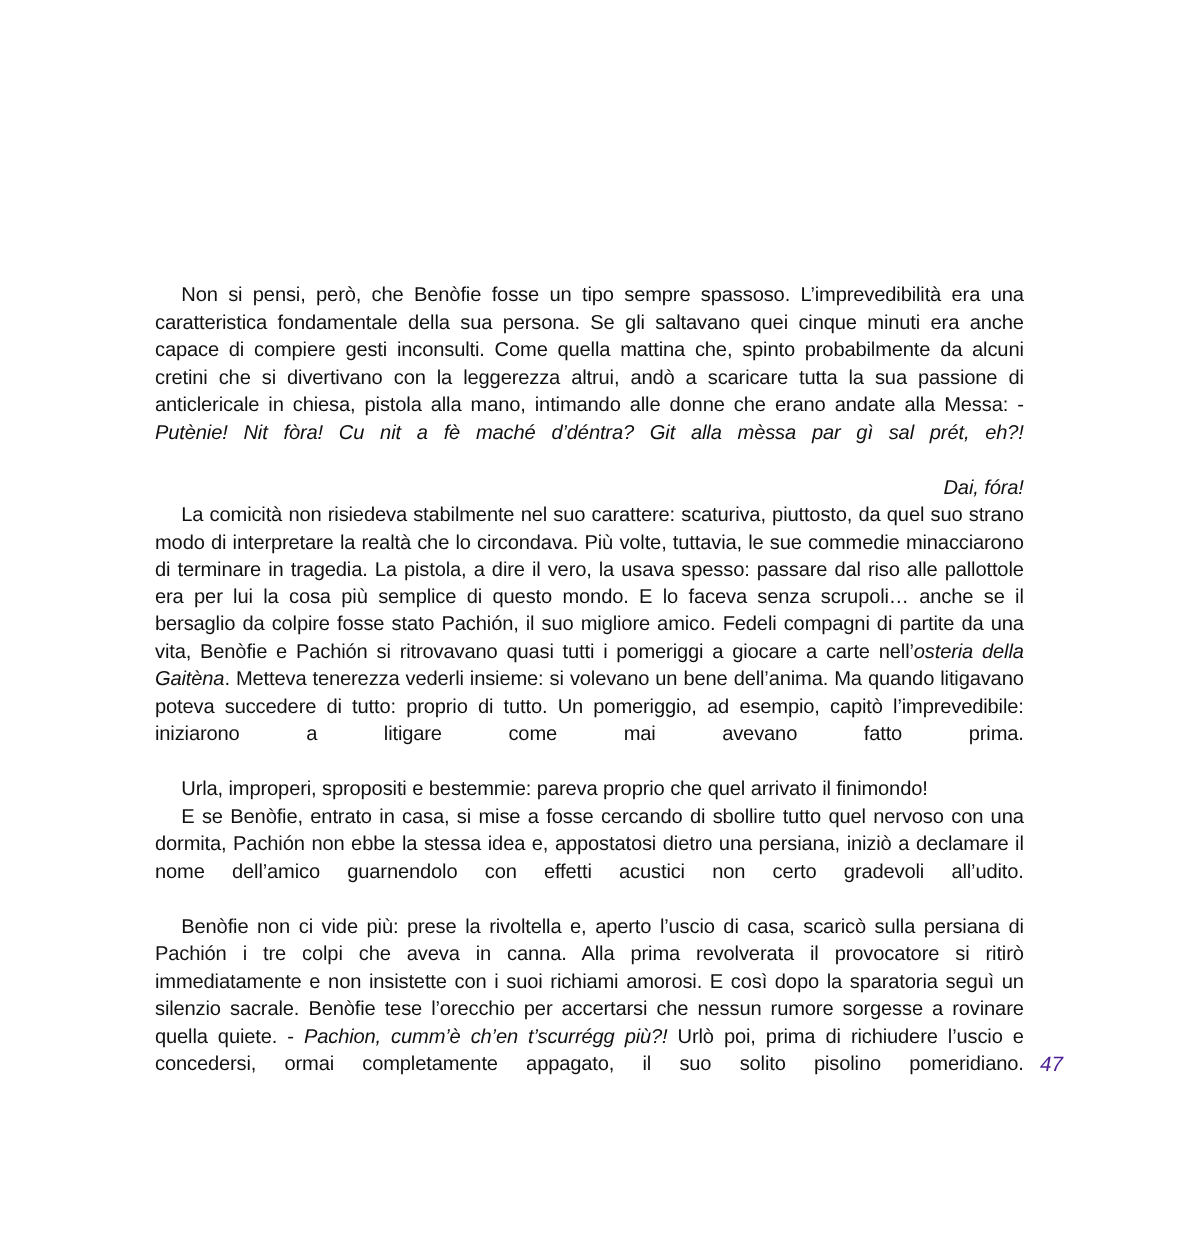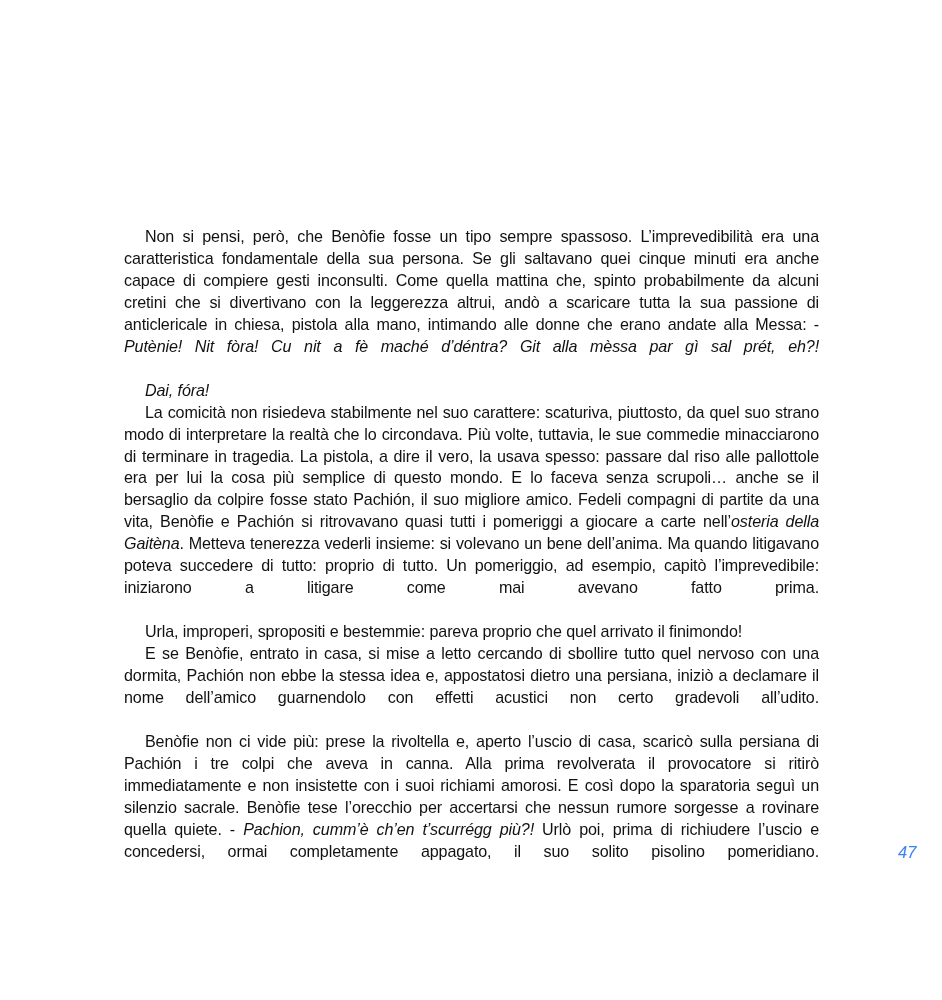--- a/index.html
+++ b/index.html
@@ -38,41 +38,41 @@
   .para::after {
     content: "";
     display: inline-block;
     width: 100%;
   }
   .para.no-stretch::after { content: none; }
   .para em, .para i {
     font-style: italic;
   }
   .para.dialect-short {
-    text-align: left;
+    text-align: right;
   }
   .page-number {
     position: absolute;
-    left: 898px;
+    left: 832px;
     top: 843px;
     font-family: "Liberation Sans", "DejaVu Sans", sans-serif;
     font-size: 16.5px;
     font-style: italic;
-    color: #3b82f6;
+    color: #4c1d95;
   }
 </style>
 </head>
 <body>
 
 <div class="page">
 
   <div class="text-block">
     <p class="para"><span>Non si pensi, però, che Benòfie fosse un tipo sempre spassoso. L’imprevedibilità era una caratteristica fondamentale della sua persona. Se gli saltavano quei cinque minuti era anche capace di compiere gesti inconsulti. Come quella mattina che, spinto probabilmente da alcuni cretini che si divertivano con la leggerezza altrui, andò a scaricare tutta la sua passione di anticlericale in chiesa, pistola alla mano, intimando alle donne che erano andate alla Messa: - </span><em>Putènie! Nit fòra! Cu nit a fè maché d’déntra? Git alla mèssa par gì sal prét, eh?!</em></p>
     <p class="para dialect-short no-stretch"><em>Dai, fóra!</em></p>
     <p class="para"><span>La comicità non risiedeva stabilmente nel suo carattere: scaturiva, piuttosto, da quel suo strano modo di interpretare la realtà che lo circondava. Più volte, tuttavia, le sue commedie minacciarono di terminare in tragedia. La pistola, a dire il vero, la usava spesso: passare dal riso alle pallottole era per lui la cosa più semplice di questo mondo. E lo faceva senza scrupoli… anche se il bersaglio da colpire fosse stato Pachión, il suo migliore amico. Fedeli compagni di partite da una vita, Benòfie e Pachión si ritrovavano quasi tutti i pomeriggi a giocare a carte nell’</span><em>osteria della Gaitèna</em><span>. Metteva tenerezza vederli insieme: si volevano un bene dell’anima. Ma quando litigavano poteva succedere di tutto: proprio di tutto. Un pomeriggio, ad esempio, capitò l’imprevedibile: iniziarono a litigare come mai avevano fatto prima.</span></p>
     <p class="para no-stretch"><span>Urla, improperi, spropositi e bestemmie: pareva proprio che quel arrivato il finimondo!</span></p>
-    <p class="para"><span>E se Benòfie, entrato in casa, si mise a letto cercando di sbollire tutto quel nervoso con una dormita, Pachión non ebbe la stessa idea e, appostatosi dietro una persiana, iniziò a declamare il nome dell’amico guarnendolo con effetti acustici non certo gradevoli all’udito.</span></p>
+    <p class="para"><span>E se Benòfie, entrato in casa, si mise a fosse cercando di sbollire tutto quel nervoso con una dormita, Pachión non ebbe la stessa idea e, appostatosi dietro una persiana, iniziò a declamare il nome dell’amico guarnendolo con effetti acustici non certo gradevoli all’udito.</span></p>
     <p class="para"><span>Benòfie non ci vide più: prese la rivoltella e, aperto l’uscio di casa, scaricò sulla persiana di Pachión i tre colpi che aveva in canna. Alla prima revolverata il provocatore si ritirò immediatamente e non insistette con i suoi richiami amorosi. E così dopo la sparatoria seguì un silenzio sacrale. Benòfie tese l’orecchio per accertarsi che nessun rumore sorgesse a rovinare quella quiete. - </span><em>Pachion, cumm’è ch’en t’scurrégg più?!</em><span> Urlò poi, prima di richiudere l’uscio e concedersi, ormai completamente appagato, il suo solito pisolino pomeridiano.</span></p>
   </div>
 
   <div class="page-number">47</div>
 
 </div>
 
 </body></html>

